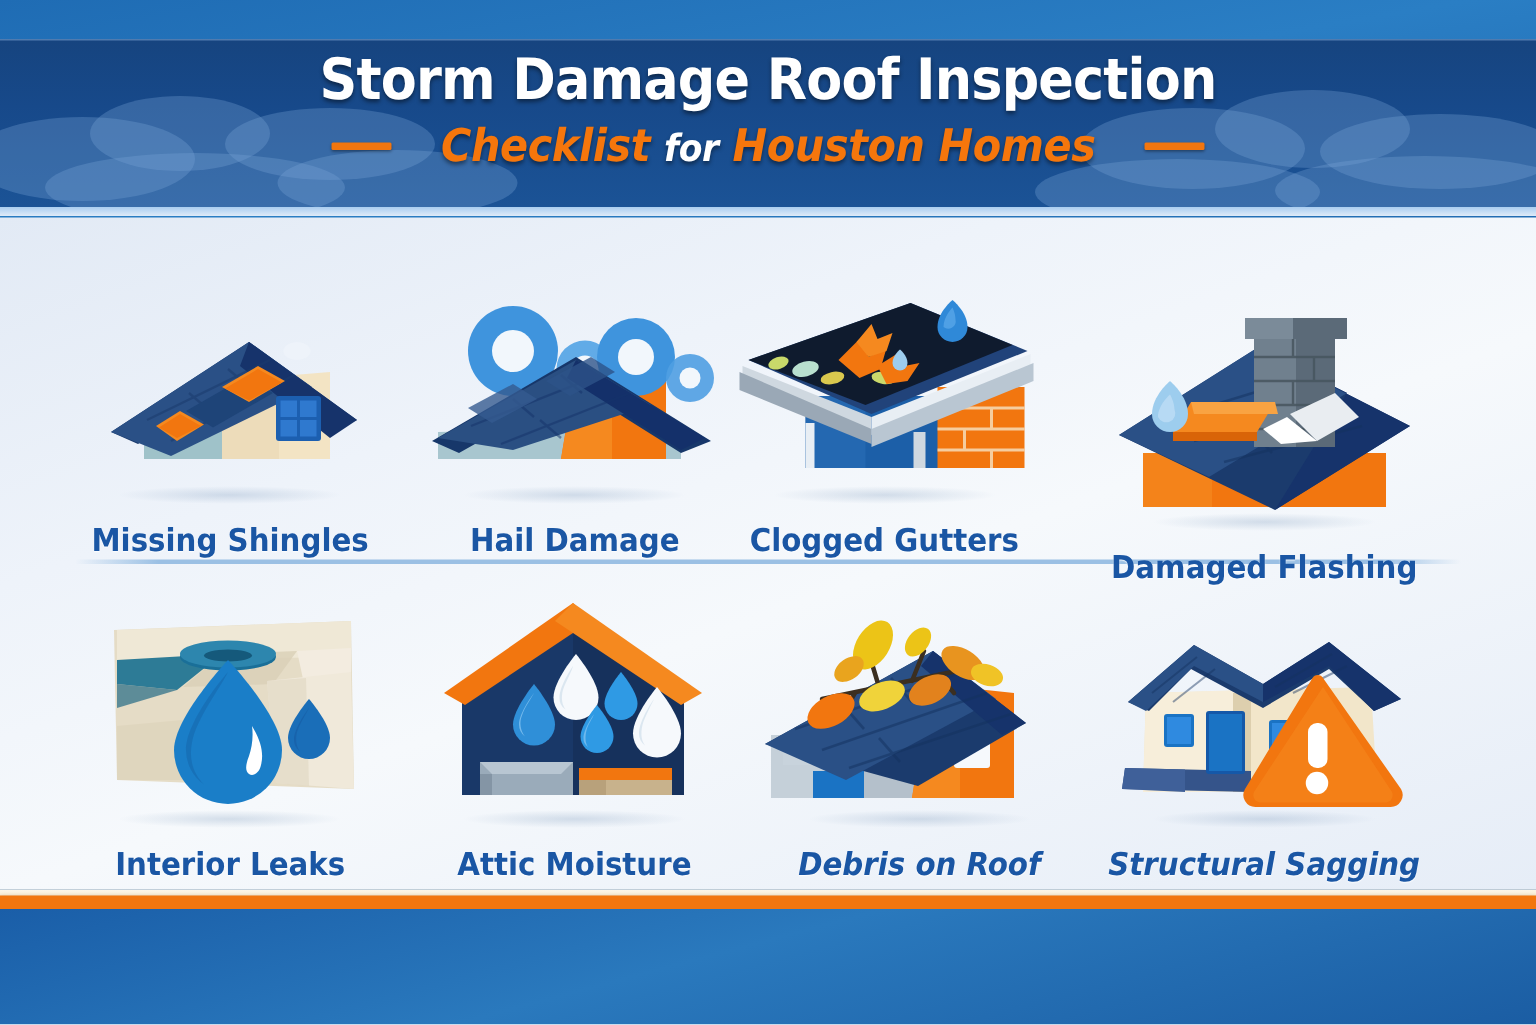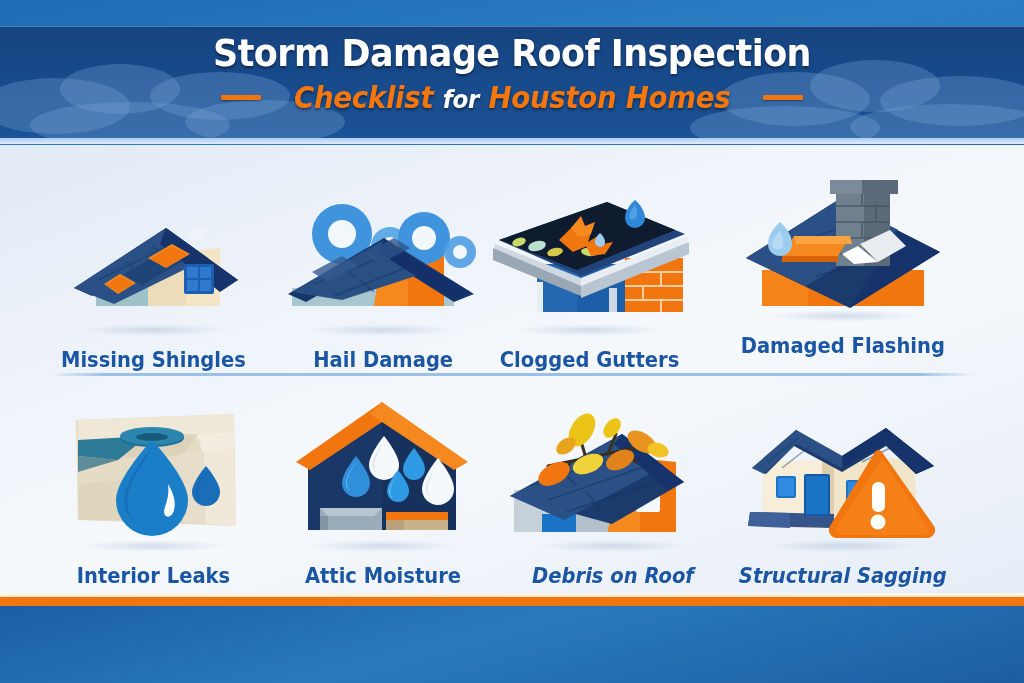--- a/index.html
+++ b/index.html
@@ -255,21 +255,21 @@
             <path d="M140 30 c0 -10 10 -18 10 -18 s10 8 10 18 a10 10 0 0 1 -20 0 z" fill="#2f89d8"></path>
             <path d="M144 30 c0 -7 6 -13 6 -13 s2 4 2 8 a5 5 0 0 1 -8 5 z" fill="#58a6e8" opacity=".8"></path>
             <path d="M110 54 c0 -5 5 -9 5 -9 s5 4 5 9 a5 5 0 0 1 -10 0 z" fill="#9dcdee"></path>
             <polygon points="52,94 58,94 58,124 52,124" fill="#e8eef4"></polygon>
             <polygon points="124,100 132,100 132,124 124,124" fill="#cfd8e0"></polygon>
           </svg>
         </div>
         <div class="label">Clogged Gutters</div>
       </div>
 
-      <div class="cell" style="left:728px; top:8px;">
+      <div class="cell" style="left:728px; top:40px;">
         <div class="art">
           <div class="shadow-ell"></div>
           <svg viewBox="0 0 210 150" width="210" height="150">
             <polygon points="24,96 186,96 186,132 24,132" fill="#f2760f"></polygon>
             <polygon points="24,96 70,96 70,132 24,132" fill="#f5891f" opacity=".7"></polygon>
             <polygon points="8,84 100,26 202,78 112,134" fill="#1b3b6d"></polygon>
             <polygon points="8,84 100,26 160,56 68,112" fill="#2a5086"></polygon>
             <polygon points="100,26 202,78 112,134 160,56" fill="#16336b"></polygon>
             <g stroke="#14325f" stroke-width="1.8" opacity=".5">
               <line x1="38" y1="74" x2="130" y2="46"></line>

